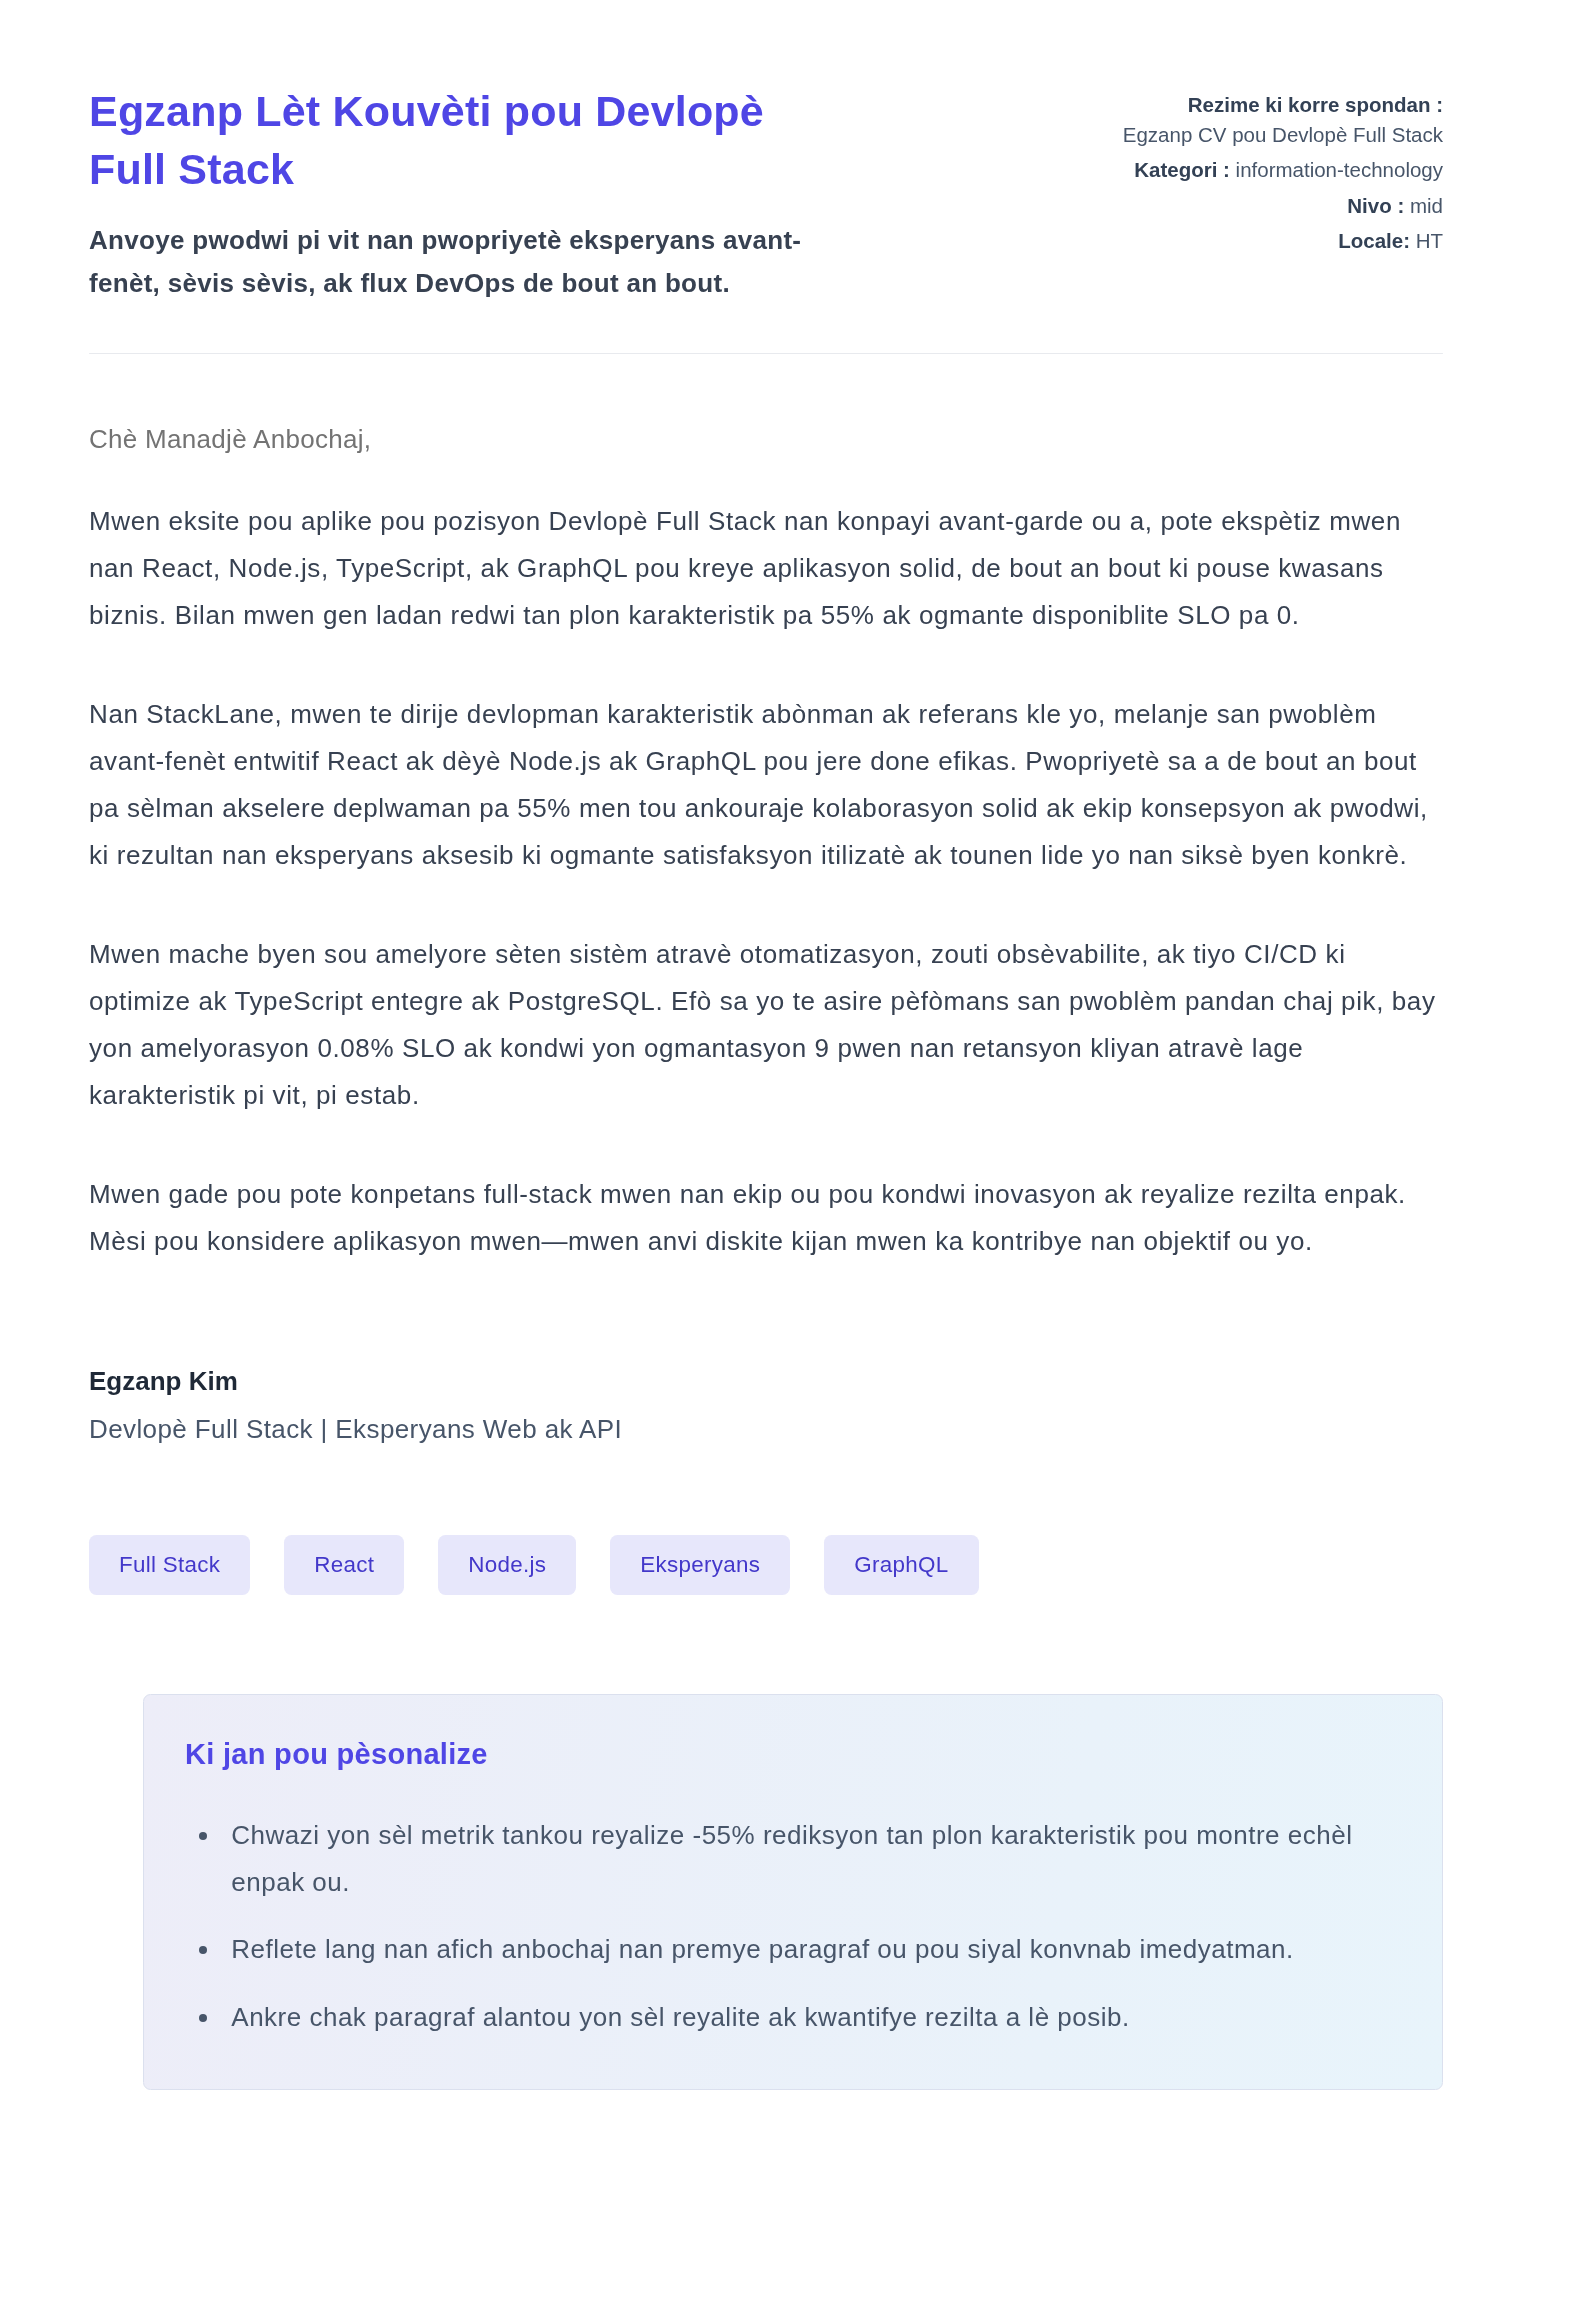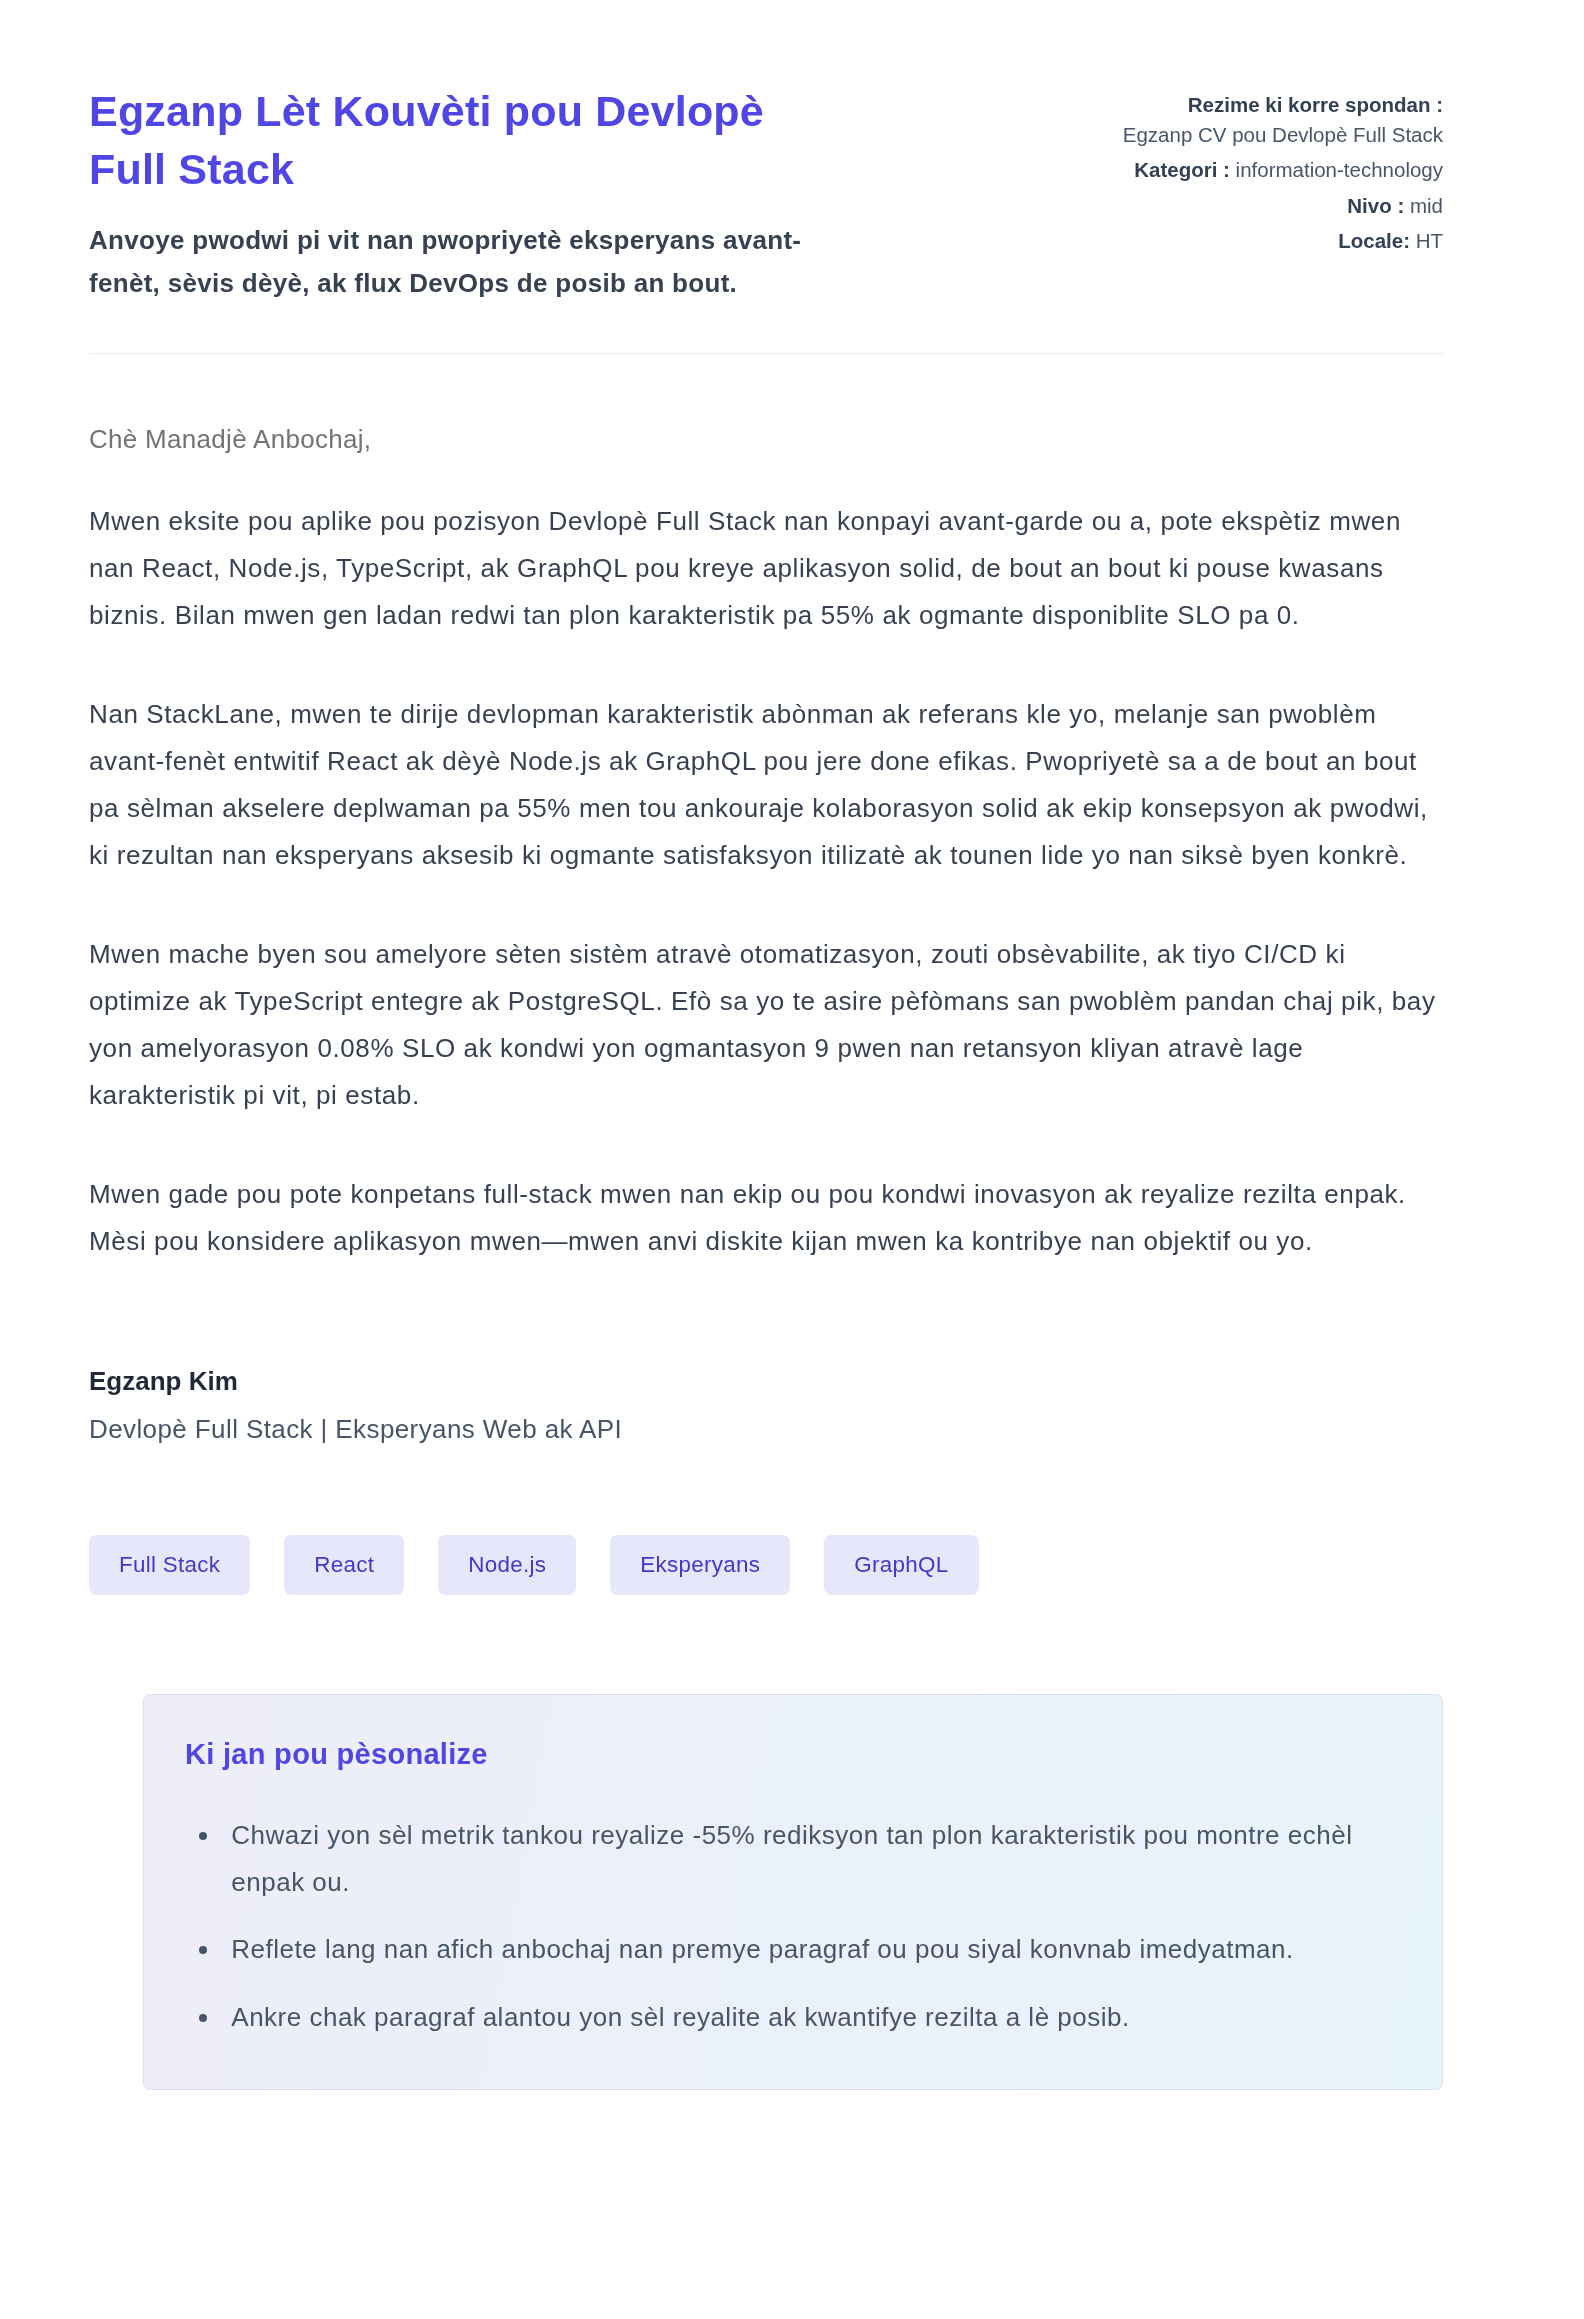--- a/index.html
+++ b/index.html
@@ -65,21 +65,21 @@
   .tips li::marker { color:#475569; }
 </style>
 </head>
 <body>
 
 <div class="wrap">
 
   <div class="header">
     <div>
       <h1 class="title">Egzanp Lèt Kouvèti pou Devlopè Full Stack</h1>
-      <div class="subtitle">Anvoye pwodwi pi vit nan pwopriyetè eksperyans avant-fenèt, sèvis dèyè, ak flux DevOps de posib an bout.</div>
+      <div class="subtitle">Anvoye pwodwi pi vit nan pwopriyetè eksperyans avant-fenèt, sèvis sèvis, ak flux DevOps de bout an bout.</div>
     </div>
     <div class="meta">
       <div class="meta-row">
         <span class="meta-label">Rezime ki korre spondan :</span>
         <span class="meta-value">Egzanp CV pou Devlopè Full Stack</span>
       </div>
       <div class="meta-row">
         <span class="meta-label">Kategori :</span>
         <span class="meta-value">information-technology</span>
       </div>

